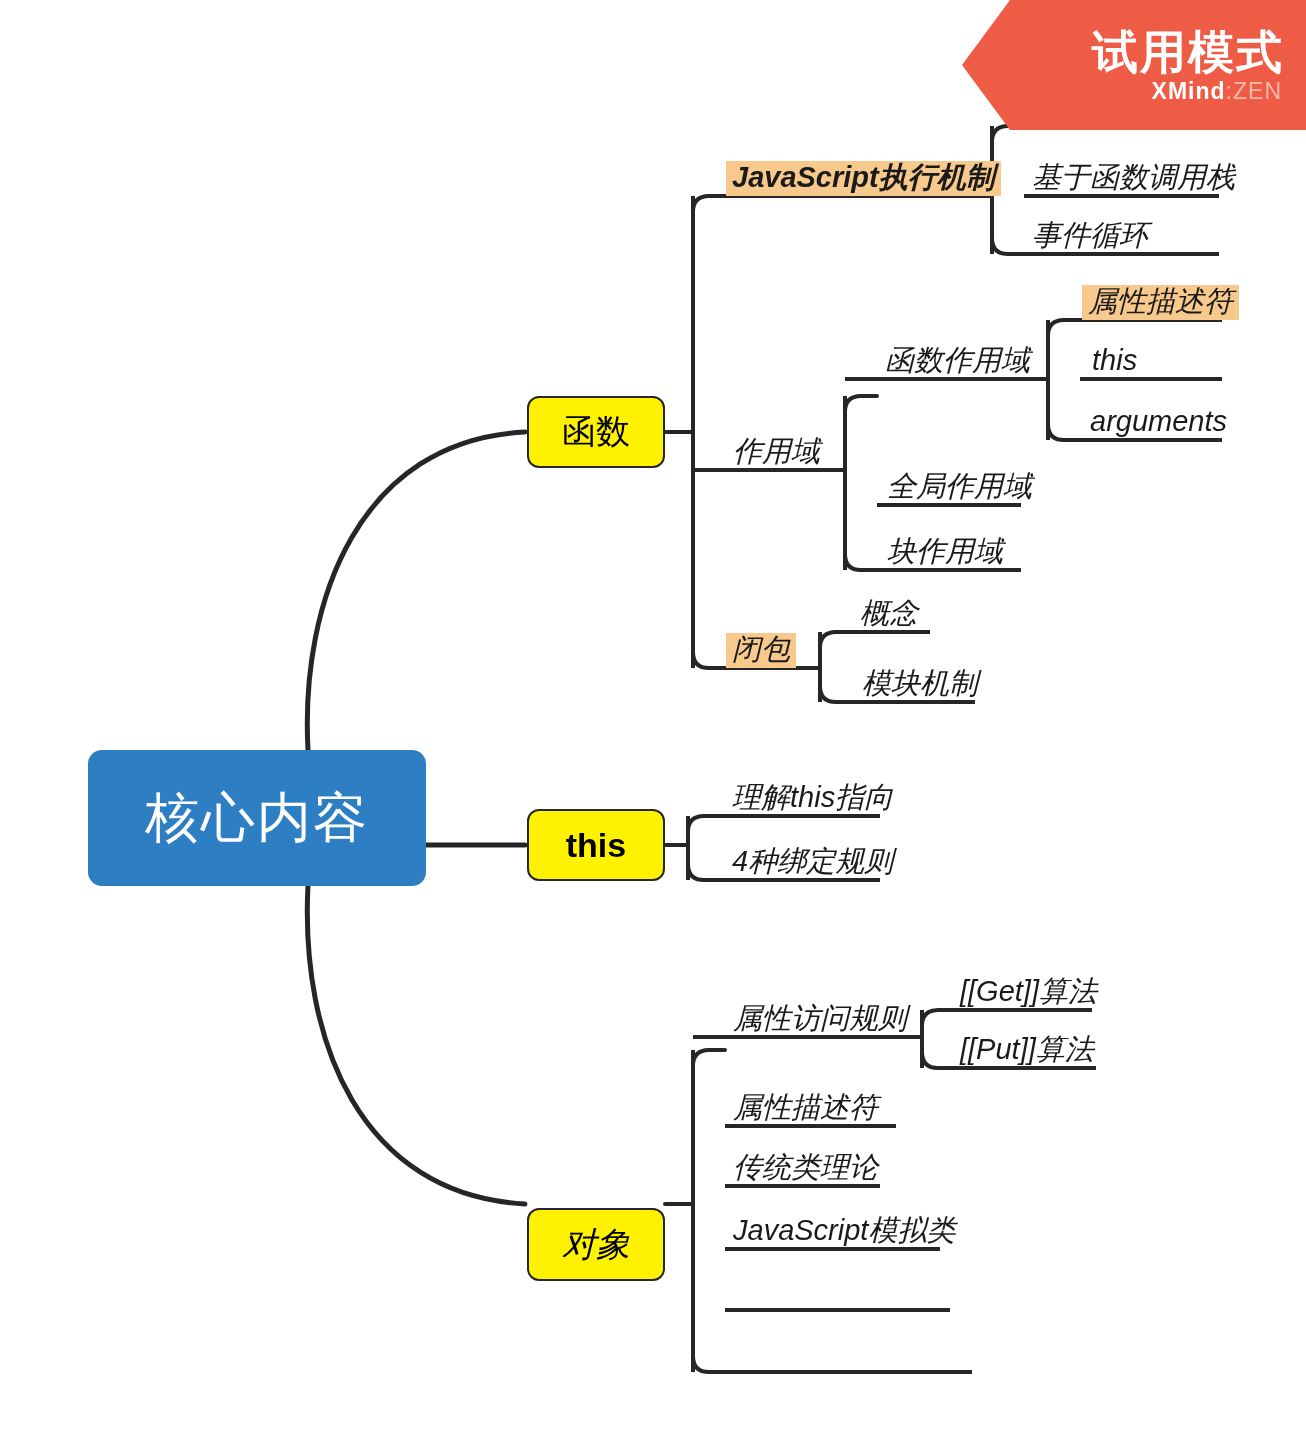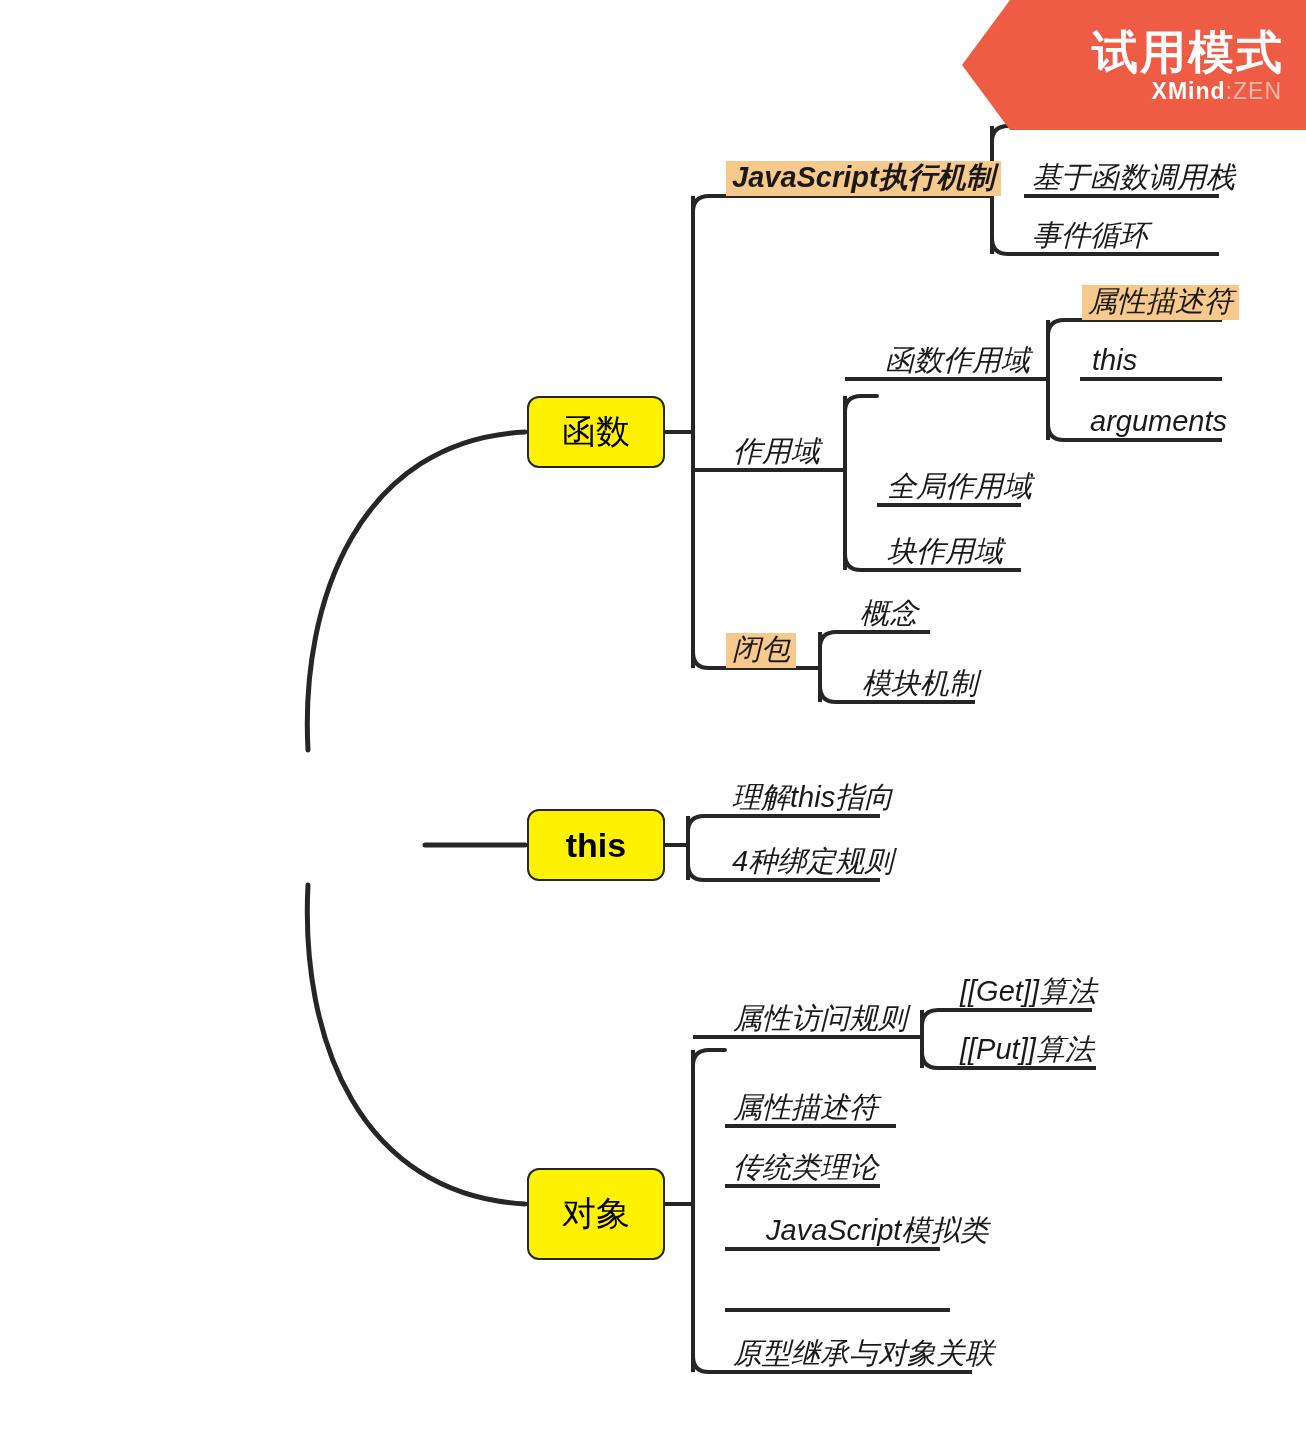--- a/index.html
+++ b/index.html
@@ -208,20 +208,23 @@
       <path d="M 725 1186 L 880 1186" stroke-linecap="butt"></path>
 
       <path d="M 725 1249 L 940 1249" stroke-linecap="butt"></path>
 
       <path d="M 725 1310 L 950 1310" stroke-linecap="butt"></path>
 
       <path d="M 725 1372 L 972 1372" stroke-linecap="butt"></path>
     </g>
   </svg>
 
+  <div class="node root-node" style="left:88px; top:750px; width:338px; height:136px;">
+    <span>核心内容</span>
+  </div>
 
   <div class="node topic-node" style="left:527px; top:396px; width:138px; height:72px;">
     <span>函数</span>
   </div>
 
   <div class="node leaf hl" style="left:722px; top:150px; height:46px;">
     <span class="txt">JavaScript执行机制</span>
   </div>
   <div class="node leaf" style="left:1022px; top:80px; height:46px;">
     <span class="txt">单线程</span>
@@ -268,43 +271,40 @@
   <div class="node topic-node bold" style="left:527px; top:809px; width:138px; height:72px;">
     <span>this</span>
   </div>
   <div class="node leaf" style="left:722px; top:770px; height:46px;">
     <span class="txt">理解this指向</span>
   </div>
   <div class="node leaf" style="left:722px; top:834px; height:46px;">
     <span class="txt">4种绑定规则</span>
   </div>
 
-  <div class="node topic-node" style="left:527px; top:1168px; width:138px; height:92px;">
+  <div class="node topic-node" style="left:527px; top:1208px; width:138px; height:73px;font-style:italic;">
     <span>对象</span>
   </div>
   <div class="node leaf" style="left:723px; top:991px; height:46px;">
     <span class="txt">属性访问规则</span>
   </div>
   <div class="node leaf" style="left:950px; top:964px; height:46px;">
     <span class="txt">[[Get]]算法</span>
   </div>
   <div class="node leaf" style="left:950px; top:1022px; height:46px;">
     <span class="txt">[[Put]]算法</span>
   </div>
   <div class="node leaf" style="left:723px; top:1080px; height:46px;">
     <span class="txt">属性描述符</span>
   </div>
   <div class="node leaf" style="left:723px; top:1140px; height:46px;">
     <span class="txt">传统类理论</span>
   </div>
-  <div class="node leaf" style="left:756px; top:1203px; height:46px;">
+  <div class="node leaf" style="left:723px; top:1203px; height:46px;">
     <span class="txt">JavaScript模拟类</span>
-  </div>
-  <div class="node leaf" style="left:723px; top:1326px; height:46px;">
-    <span class="txt">原型继承与对象关联</span>
   </div>
 
   <div class="ribbon">
     <div class="ribbon-title">试用模式</div>
     <div class="ribbon-brand">
       <span>XMind</span><span class="zen">:</span><span class="zen">ZEN</span>
     </div>
   </div>
 
 </div>

